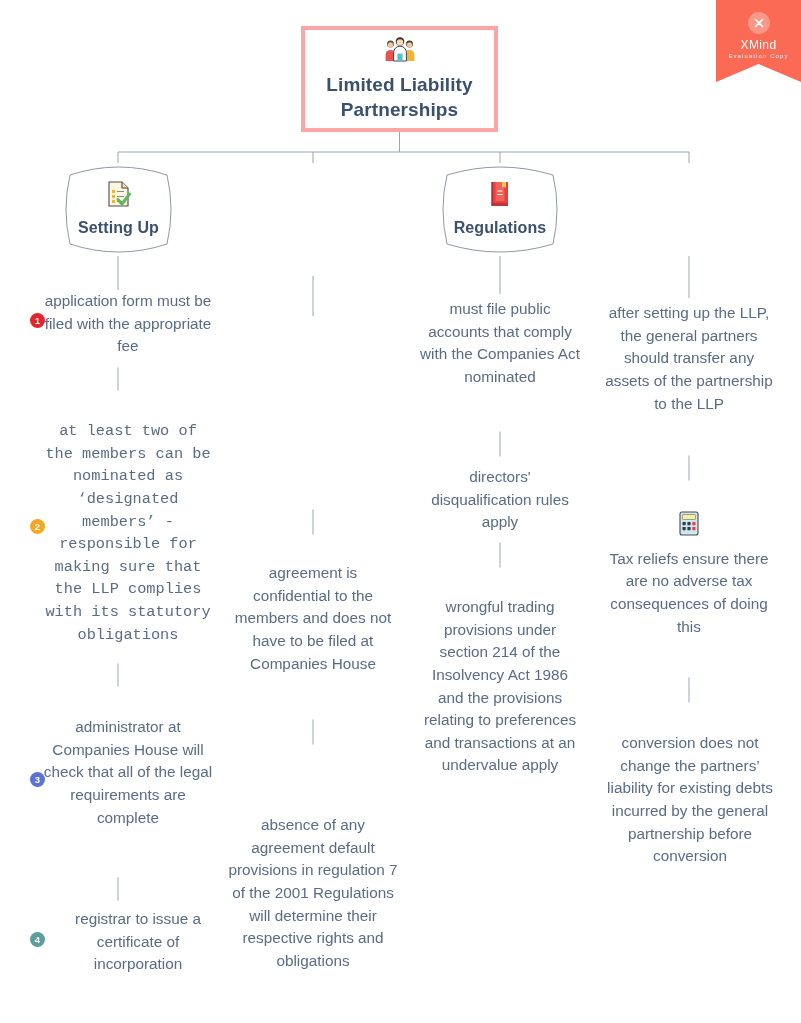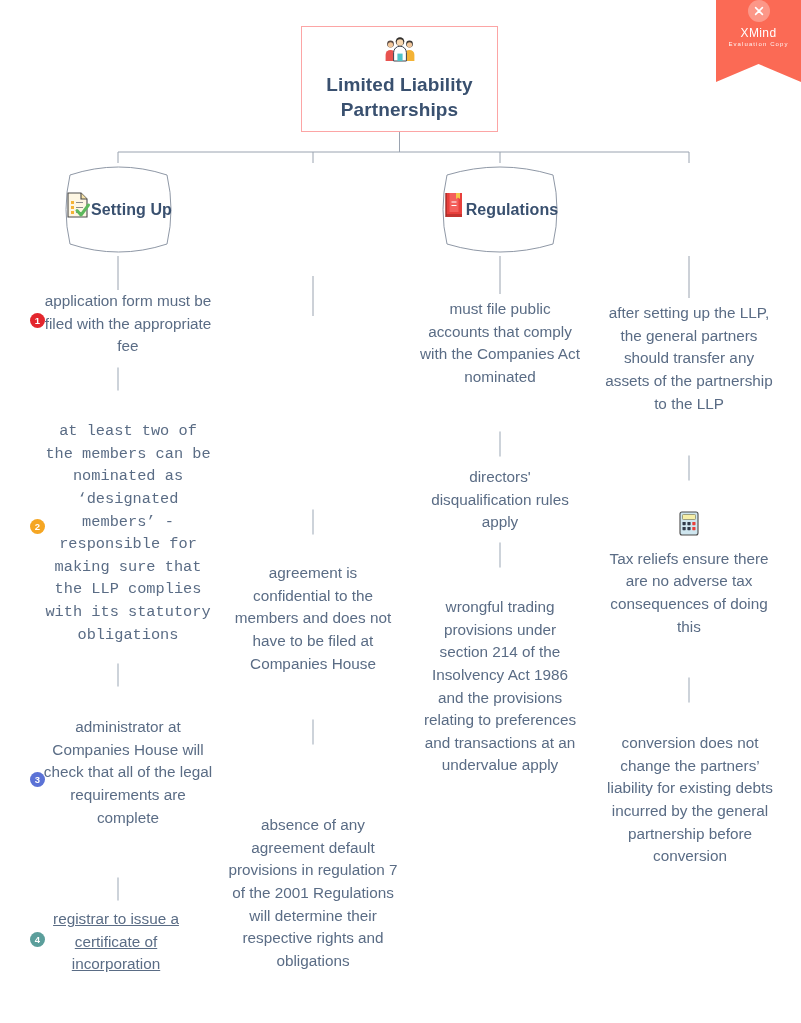--- a/index.html
+++ b/index.html
@@ -47,21 +47,21 @@
     inset: 0;
     background: #fb6a55;
     clip-path: polygon(0 0, 100% 0, 100% 100%, 50% 78%, 0 100%);
   }
   .wm-inner {
     position: absolute;
     inset: 0;
     display: flex;
     flex-direction: column;
     align-items: center;
-    padding-top: 0;
+    padding-top: 12px;
     box-sizing: border-box;
   }
   .wm-badge {
     width: 22px;
     height: 22px;
     border-radius: 50%;
     background: rgba(255,255,255,0.30);
     display: flex;
     align-items: center;
     justify-content: center;
@@ -82,21 +82,21 @@
     white-space: nowrap;
   }
 
   
   .root-node {
     position: absolute;
     left: 301px;
     top: 26px;
     width: 197px;
     height: 106px;
-    border: 1px solid #fca5a5;
+    border: 4px solid #fca5a5;
     background: #ffffff;
     box-sizing: border-box;
     display: flex;
     flex-direction: column;
     align-items: center;
     justify-content: center;
     z-index: 20;
   }
   .root-icon { margin-bottom: 6px; }
   .root-title {
@@ -116,21 +116,21 @@
   .branch svg.hex {
     position: absolute;
     left: 0;
     top: 0;
     overflow: visible;
   }
   .branch-inner {
     position: absolute;
     inset: 0;
     display: flex;
-    flex-direction: row;
+    flex-direction: column;
     align-items: center;
     justify-content: center;
     box-sizing: border-box;
   }
   .branch-icon { margin-bottom: 5px; }
   .branch-title {
     font-size: 16px;
     font-weight: bold;
     color: #39506f;
     text-align: center;
@@ -296,21 +296,21 @@
     <span>2</span>
   </div>
 
   <div class="leaf" style="left:42px; top:716px; width:172px;">
     <span>administrator at Companies House will check that all of the legal requirements are complete</span>
   </div>
   <div class="marker" style="left:30px; top:772px; background:#5b72d6;">
     <span>3</span>
   </div>
 
-  <div class="leaf" style="left:30px; top:908px; width:172px;text-decoration:underline;">
+  <div class="leaf" style="left:52px; top:908px; width:172px;">
     <span>registrar to issue a certificate of incorporation</span>
   </div>
   <div class="marker" style="left:30px; top:932px; background:#5b9e9b;">
     <span>4</span>
   </div>
 
   <div class="leaf" style="left:228px; top:562px; width:170px;">
     <span>agreement is confidential to the members and does not have to be filed at Companies House</span>
   </div>
   <div class="leaf" style="left:228px; top:771px; width:170px;margin-top:43px;">

